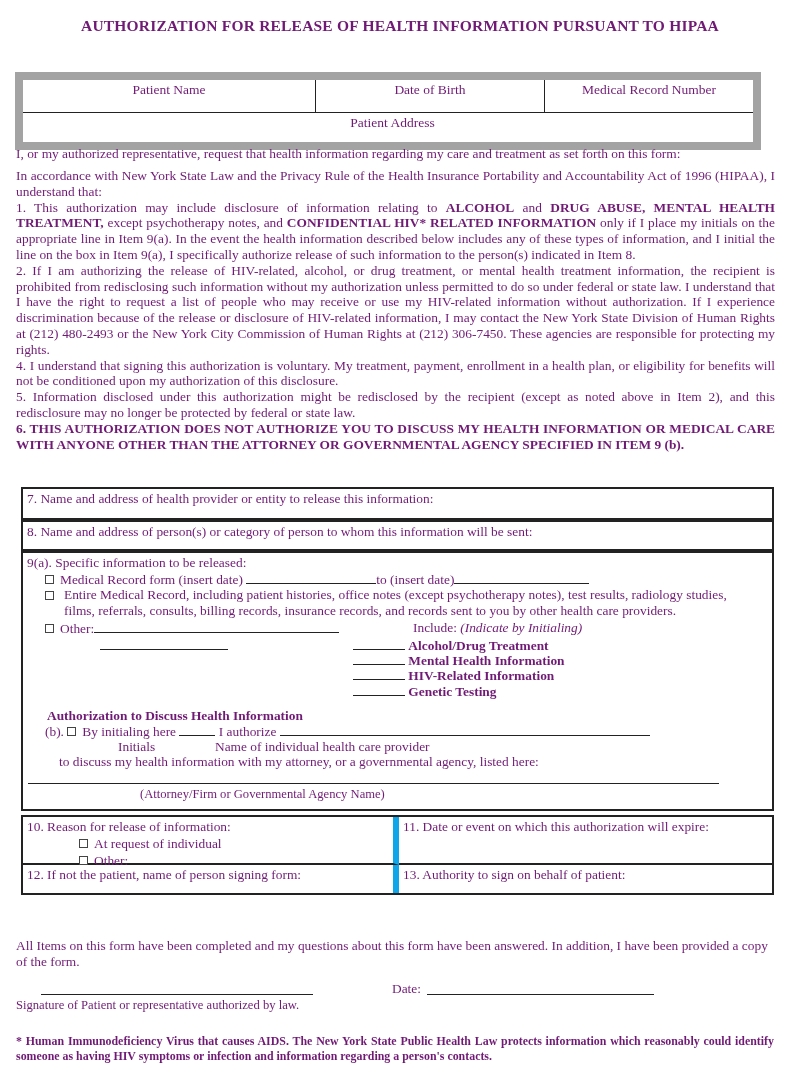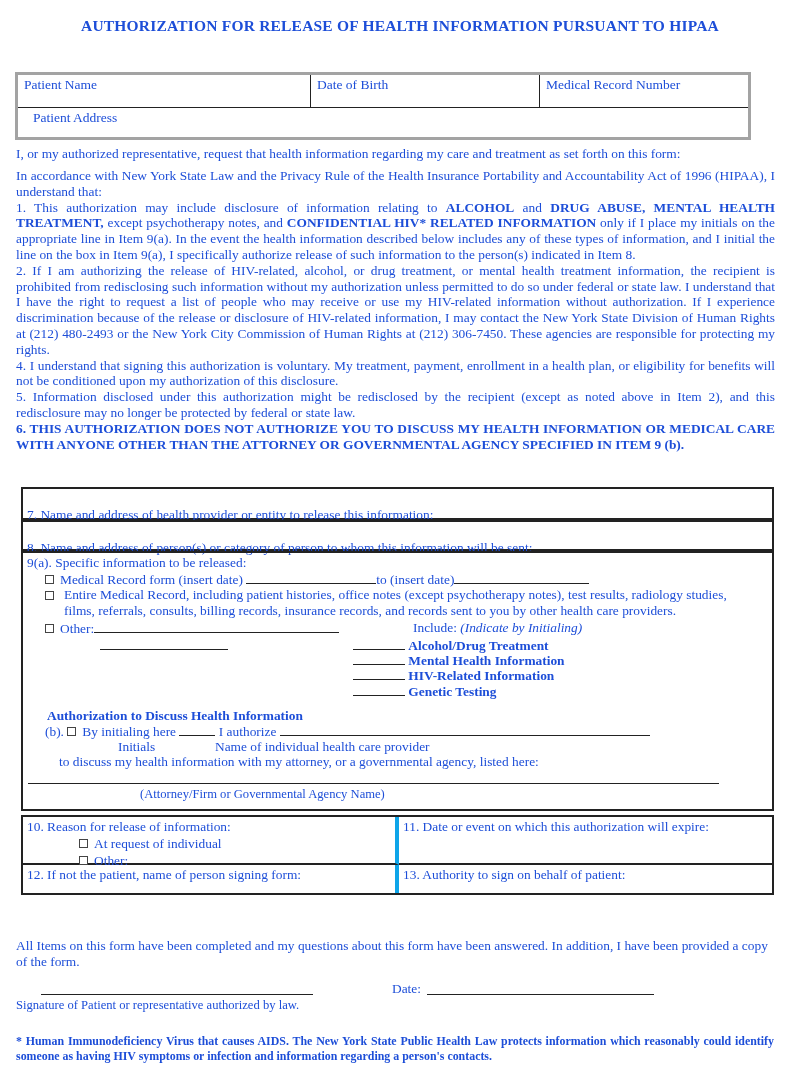--- a/index.html
+++ b/index.html
@@ -1,73 +1,74 @@
 <!DOCTYPE html>
 <html><head>
 <meta charset="utf-8">
 <style>
   html,body{margin:0;padding:0;background:#ffffff;}
   .page{
     position:relative;
     width:800px;height:1068px;
     background:#ffffff;
     font-family:"Liberation Serif", serif;
-    color:#1d4ed8;
+    color:#701a75;
     overflow:hidden;
   }
   .title{
     position:absolute;top:17px;left:0;width:800px;
     text-align:center;font-weight:bold;font-size:15.5px;letter-spacing:.2px;
   }
   
   .ptable{
     position:absolute;top:72px;left:15px;width:730px;
-    border:3px solid #a3a3a3;
+    border:8px solid #a3a3a3;
     display:grid;
     grid-template-columns:293px 229px 1fr;
     grid-template-rows:32px 30px;
     font-size:13.5px;
+    text-align:center;
   }
   .ptable .cell{padding:2px 6px;box-sizing:border-box;}
   .ptable .c1{border-right:1px solid #222;}
   .ptable .c2{border-right:1px solid #222;}
   .ptable .addr{grid-column:1 / 4;border-top:1px solid #222;padding-left:15px;}
   
   .intro{position:absolute;top:146px;left:16px;width:760px;font-size:13.4px;}
   .legal{
     position:absolute;top:168px;left:16px;width:759px;
     font-size:13.4px;line-height:15.8px;text-align:justify;
   }
   .legal p{margin:0;}
   .b{font-weight:bold;}
   .i{font-style:italic;}
   
   .fbox{position:absolute;left:21px;width:749px;border:2px solid #222;font-size:13.4px;box-sizing:content-box;}
   .box7{top:487px;height:29px;}
   .box8{top:520px;height:27px;}
   .box9{top:551px;height:256px;}
-  .fbox .lab{padding:18px 4px;}
+  .fbox .lab{padding:2px 4px;}
   .abs{position:absolute;white-space:nowrap;}
   .blank{display:inline-block;border-bottom:1px solid #222;height:12px;vertical-align:baseline;}
   .cb{
     display:inline-block;width:7px;height:7px;border:1px solid #444;
     margin-right:6px;vertical-align:0px;background:#fff;
   }
   .hang{position:absolute;white-space:normal;}
   .hang .cb{position:absolute;left:0;top:4px;}
   .hang .txt{display:block;padding-left:19px;}
   
   .grid{
     position:absolute;top:815px;left:21px;width:749px;
     border:2px solid #222;
     display:grid;grid-template-columns:376px 1fr;grid-template-rows:48px 28px;
     font-size:13.4px;
   }
   .grid .gcell{position:relative;padding:2px 4px;box-sizing:border-box;}
-  .grid .gc1{border-right:4px solid #0ea5e9;}
+  .grid .gc1{border-right:6px solid #0ea5e9;}
   .grid .gr1{border-bottom:2px solid #222;}
   .opt{margin-left:52px;margin-top:1px;}
   
   .closing{position:absolute;top:938px;left:16px;width:760px;font-size:13.4px;line-height:16px;}
   .sigrow{position:absolute;top:980px;left:0;width:800px;height:30px;font-size:13.4px;margin-left:28px;}
   .sigline{position:absolute;left:13px;top:13px;width:272px;border-bottom:1px solid #222;height:1px;}
   .datelabel{position:absolute;left:364px;top:1px;}
   .dateline{position:absolute;left:399px;top:13px;width:227px;border-bottom:1px solid #222;height:1px;}
   .sigcaption{position:absolute;top:998px;left:16px;font-size:12.6px;}
   .footnote{

